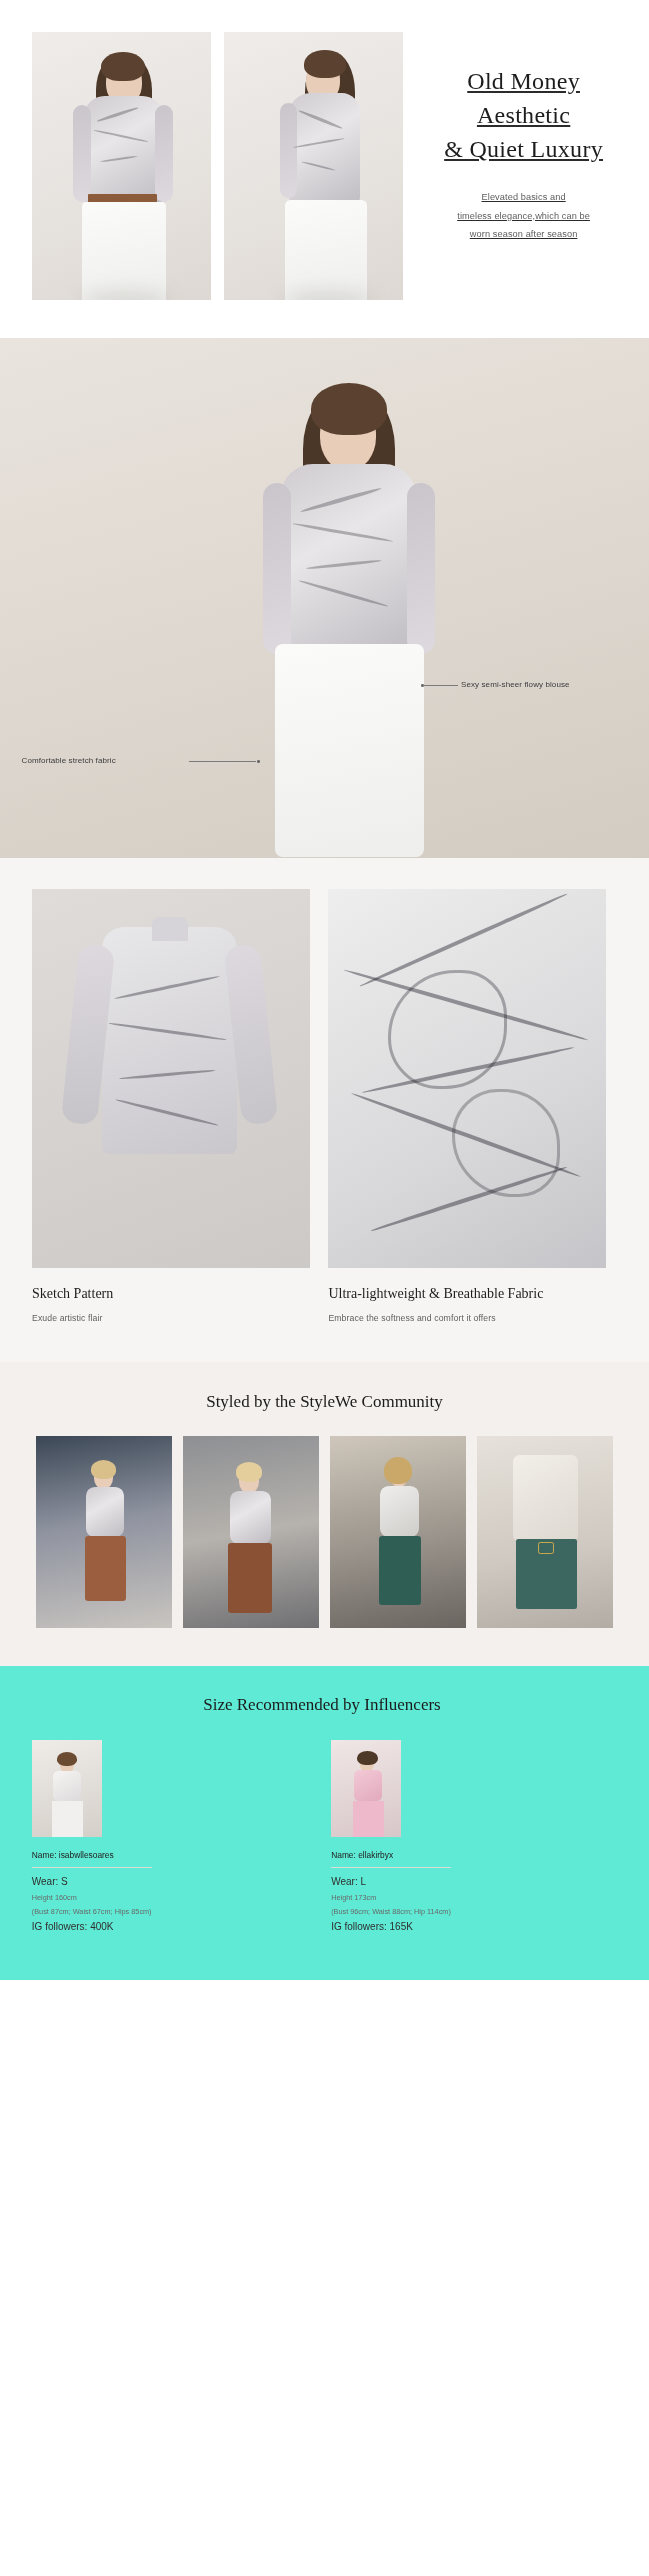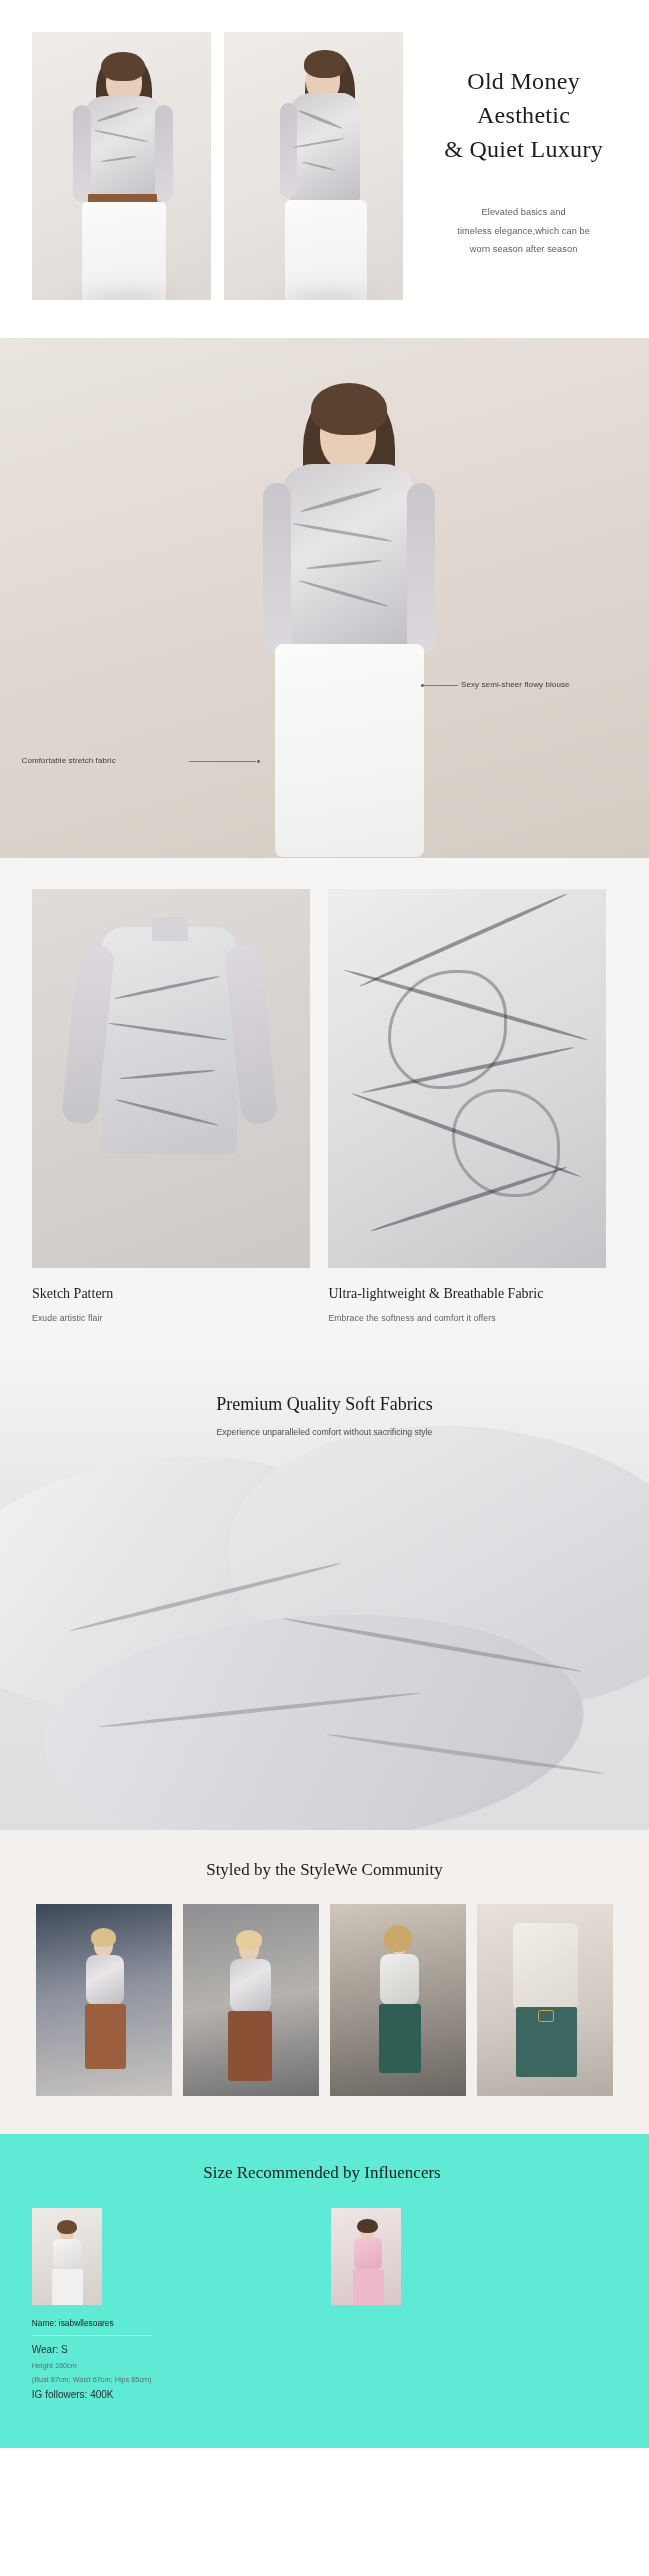--- a/index.html
+++ b/index.html
@@ -11,20 +11,21 @@
     -webkit-font-smoothing: antialiased;
   }
   .page { width: 649px; margin: 0 auto; }
 
   
   .hero {
     display: flex;
     align-items: flex-start;
     padding: 32px 32px 38px 32px;
     background: #ffffff;
+    text-decoration: underline;
   }
   .hero-imgs { display: flex; gap: 13px; }
   .hero-img {
     width: 179px; height: 268px;
     position: relative; overflow: hidden;
     background: #ece9e6;
   }
   .hero-copy {
     flex: 1;
     padding: 32px 10.8px 0 38px;
@@ -32,21 +33,21 @@
   }
   .hero-title {
     font-family: "Liberation Serif", serif;
     font-size: 24px;
     line-height: 1.42;
     color: #1d1d1d;
     font-weight: 400;
     letter-spacing: 0.3px;
   }
   .hero-sub {
-    margin-top: 37px;
+    margin-top: 22px;
     font-size: 9.2px;
     line-height: 2.0;
     color: #5d5d5d;
     letter-spacing: 0.1px;
   }
 
   
   .fig { position: absolute; inset: 0; }
   .bg-soft { position:absolute; inset:0; background:linear-gradient(160deg,#efece9 0%,#e6e2de 60%,#ddd8d3 100%); }
   .bg-warm { position:absolute; inset:0; background:linear-gradient(165deg,#e9e4de 0%,#ded7cf 55%,#d3ccc3 100%); }
@@ -314,33 +315,20 @@
           <div style="position:absolute; left:60px; top:81px; width:119px; height:119px; border:3.8px solid rgba(40,40,50,0.35); border-radius:60% 40% 55% 45%;"></div>
           <div style="position:absolute; left:124px; top:200px; width:108px; height:108px; border:3.8px solid rgba(40,40,50,0.3); border-radius:45% 55% 40% 60%;"></div>
         </div>
       </div>
       <h3 class="feature-title">Ultra-lightweight &amp; Breathable Fabric</h3>
       <p class="feature-desc">Embrace the softness and comfort it offers</p>
     </div>
 
   </section>
 
-  <section class="fabric-sec">
-    <div style="position:absolute; inset:0; overflow:hidden;">
-      <div class="drape" style="left:-65px; top:97px; width:444px; height:249px; background:linear-gradient(135deg,#f4f4f5,#d5d6d9); transform:rotate(-8deg); filter:blur(0.5px);"></div>
-      <div class="drape" style="left:227px; top:65px; width:487px; height:281px; background:linear-gradient(145deg,#ececee,#cfd0d4); transform:rotate(6deg); filter:blur(0.5px);"></div>
-      <div class="drape" style="left:43px; top:254px; width:541px; height:227px; background:linear-gradient(120deg,#e4e5e8,#c9cace); transform:rotate(-4deg); filter:blur(0.5px);"></div>
-      <div class="sketchline" style="left:65px; top:233px; width:281px; height:4.3px; transform:rotate(-14deg); background:rgba(70,72,80,0.3);"></div>
-      <div class="sketchline" style="left:281px; top:281px; width:303px; height:4.3px; transform:rotate(10deg); background:rgba(70,72,80,0.3);"></div>
-      <div class="sketchline" style="left:97px; top:346px; width:325px; height:4.3px; transform:rotate(-6deg); background:rgba(70,72,80,0.28);"></div>
-      <div class="sketchline" style="left:325px; top:390px; width:281px; height:4.3px; transform:rotate(8deg); background:rgba(70,72,80,0.25);"></div>
-    </div>
-    <h2 class="fabric-title">Premium Quality Soft Fabrics</h2>
-    <p class="fabric-sub">Experience unparalleled comfort without sacrificing style</p>
-  </section>
 
   <section class="community-sec">
     <h2 class="community-title">Styled by the StyleWe Community</h2>
     <div class="community-grid">
 
       <div class="community-img">
         <div class="fig">
           <div style="position:absolute; inset:0; background:linear-gradient(170deg,#3b4755 0%,#8f93a0 45%,#c9c5c0 100%);"></div>
           <div class="head" style="left:58px; top:29px; width:18.4px; height:24px;"></div>
           <div class="hair" style="left:55px; top:24px; width:25px; height:18.4px; background:#d9c08a;"></div>
@@ -409,19 +397,27 @@
       <div class="infl-card">
         <div class="infl-photo">
           <div class="fig">
             <div style="position:absolute; inset:0; background:linear-gradient(165deg,#f0e6e6,#d8c7c8);"></div>
             <div class="head" style="left:29px; top:15px; width:14px; height:17.3px;"></div>
             <div class="hair" style="left:26px; top:10.8px; width:20.6px; height:14px; background:#4e3828;"></div>
             <div class="torso" style="left:23px; top:30px; width:28px; height:31px; border-radius:5.4px; background:linear-gradient(150deg,#f3c9d6,#e2aabd);"></div>
             <div style="position:absolute; left:21.6px; top:61px; width:31px; height:37px; background:#eeb9cb;"></div>
           </div>
         </div>
+        <div class="infl-info">
+          <div class="infl-name">Name: ellakirbyx</div>
+          <div class="infl-divider"></div>
+          <div class="infl-line">Wear: L</div>
+          <div class="infl-line small">Height 173cm</div>
+          <div class="infl-line small">(Bust 96cm; Waist 88cm; Hip 114cm)</div>
+          <div class="infl-line">IG followers: 165K</div>
+        </div>
       </div>
 
     </div>
   </section>
 
 </div>
 
 
 </body></html>

